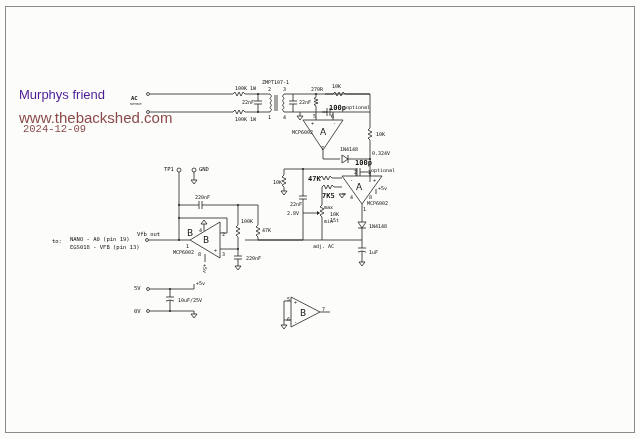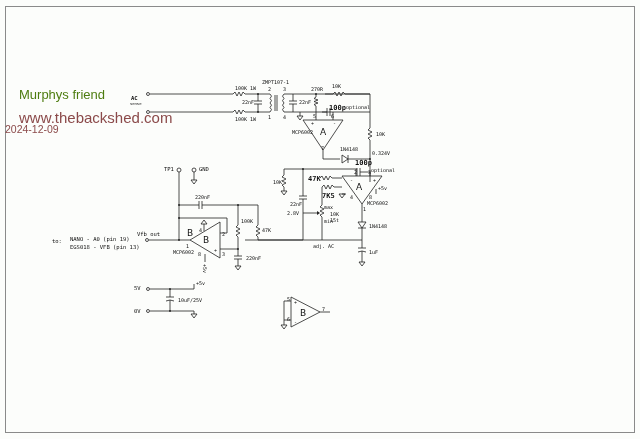--- a/index.html
+++ b/index.html
@@ -1,20 +1,20 @@
 <!DOCTYPE html>
 <html><head>
 <meta charset="utf-8">
 <style>
   html,body{margin:0;padding:0;background:#fcfdfb;}
   body{width:640px;height:439px;position:relative;overflow:hidden;font-family:"Liberation Sans",sans-serif;}
   .frame{position:absolute;left:5px;top:6px;width:630px;height:427px;border:1px solid #8a8a8a;box-sizing:border-box;background:#fcfdfb;}
-  .title{position:absolute;left:19px;top:87px;font-size:13px;color:#4d7c0f;}
+  .title{position:absolute;left:19px;top:87px;font-size:13px;color:#4c1d95;}
   .url{position:absolute;left:19px;top:109px;font-size:15px;color:#8b4a4a;}
-  .date{position:absolute;left:5px;top:123px;font-size:10.5px;color:#8b4a4a;}
+  .date{position:absolute;left:23px;top:123px;font-size:10.5px;color:#8b4a4a;font-family:Liberation Mono, monospace;}
   svg{position:absolute;left:0;top:0;}
   svg text{font-family:"DejaVu Sans Mono",monospace;font-size:5px;fill:#111;}
   svg .lbl{font-size:5.5px;}
   svg .big{font-size:7px;font-weight:bold;}
   svg .op{font-size:9px;font-family:"DejaVu Sans",sans-serif;}
   .w{stroke:#222;stroke-width:0.8;fill:none;}
   .dot{fill:#222;}
 </style>
 </head>
 <body>

